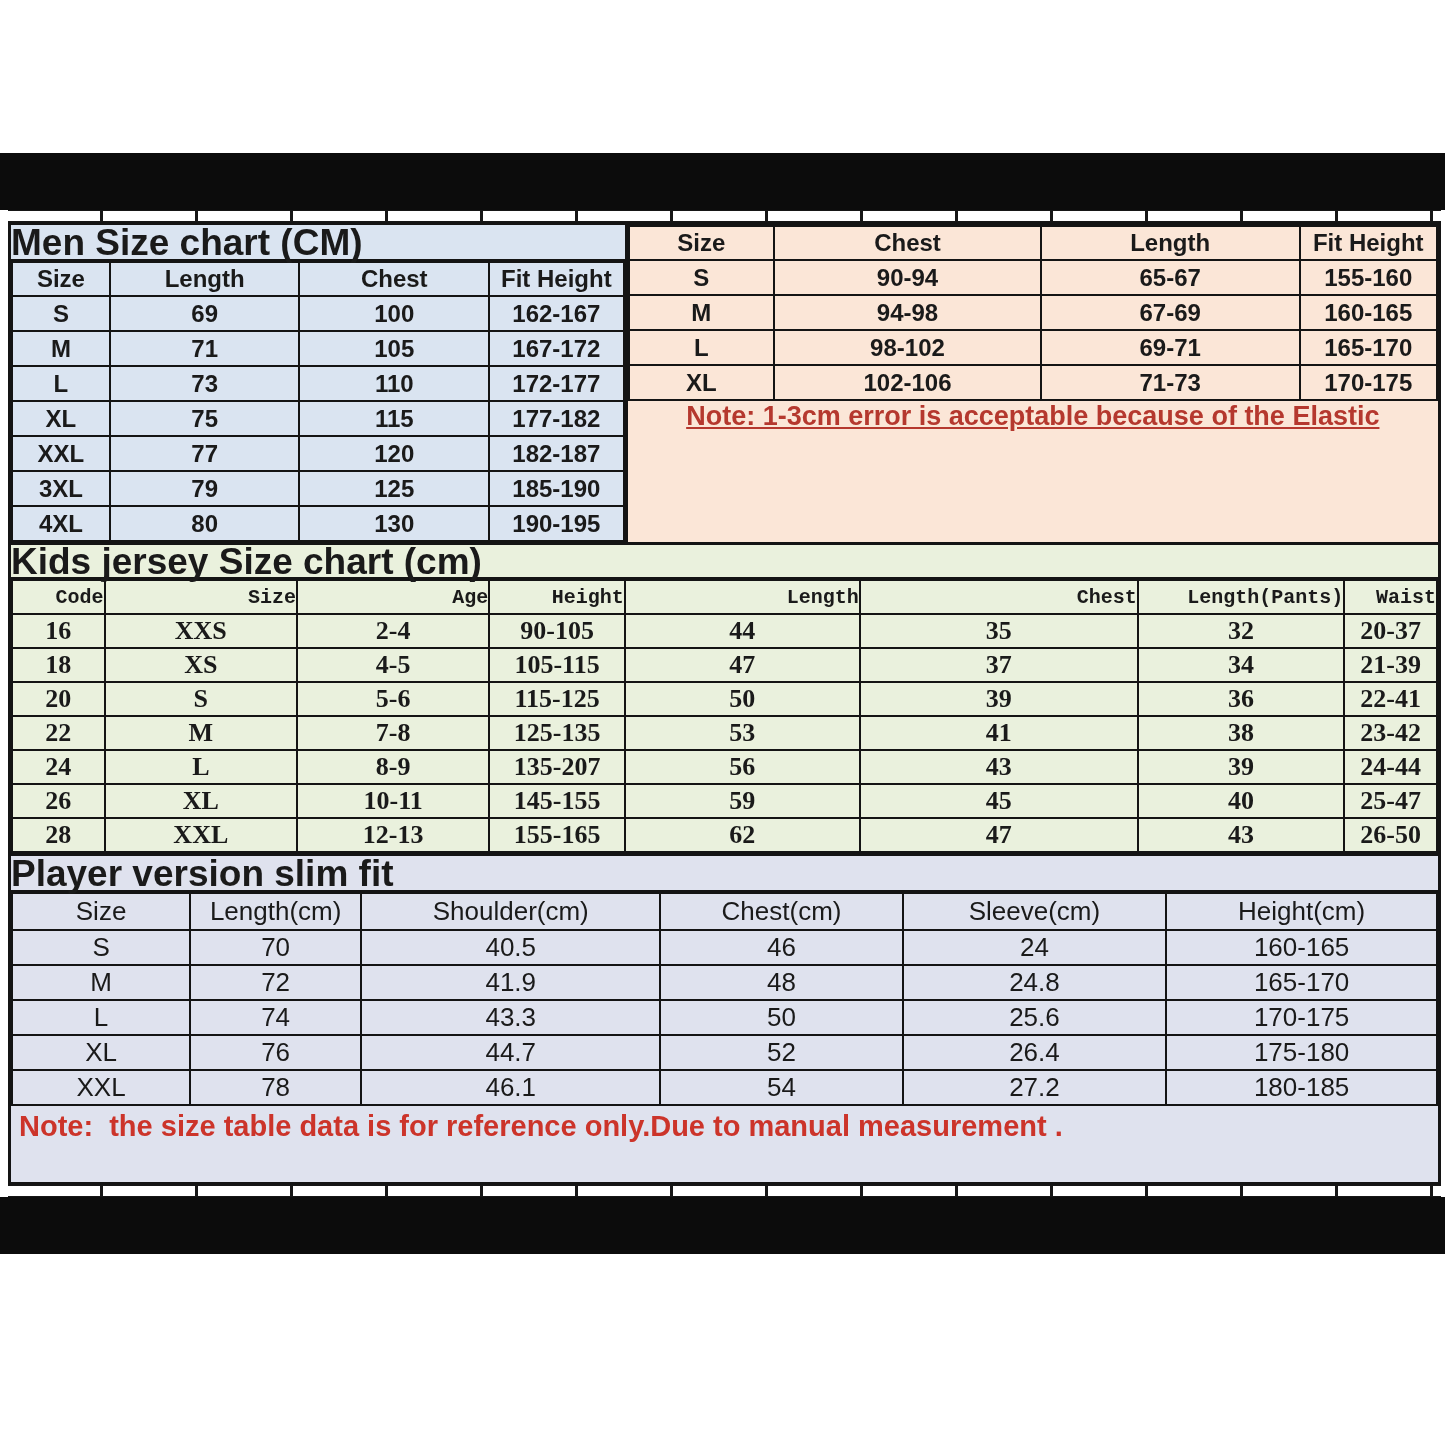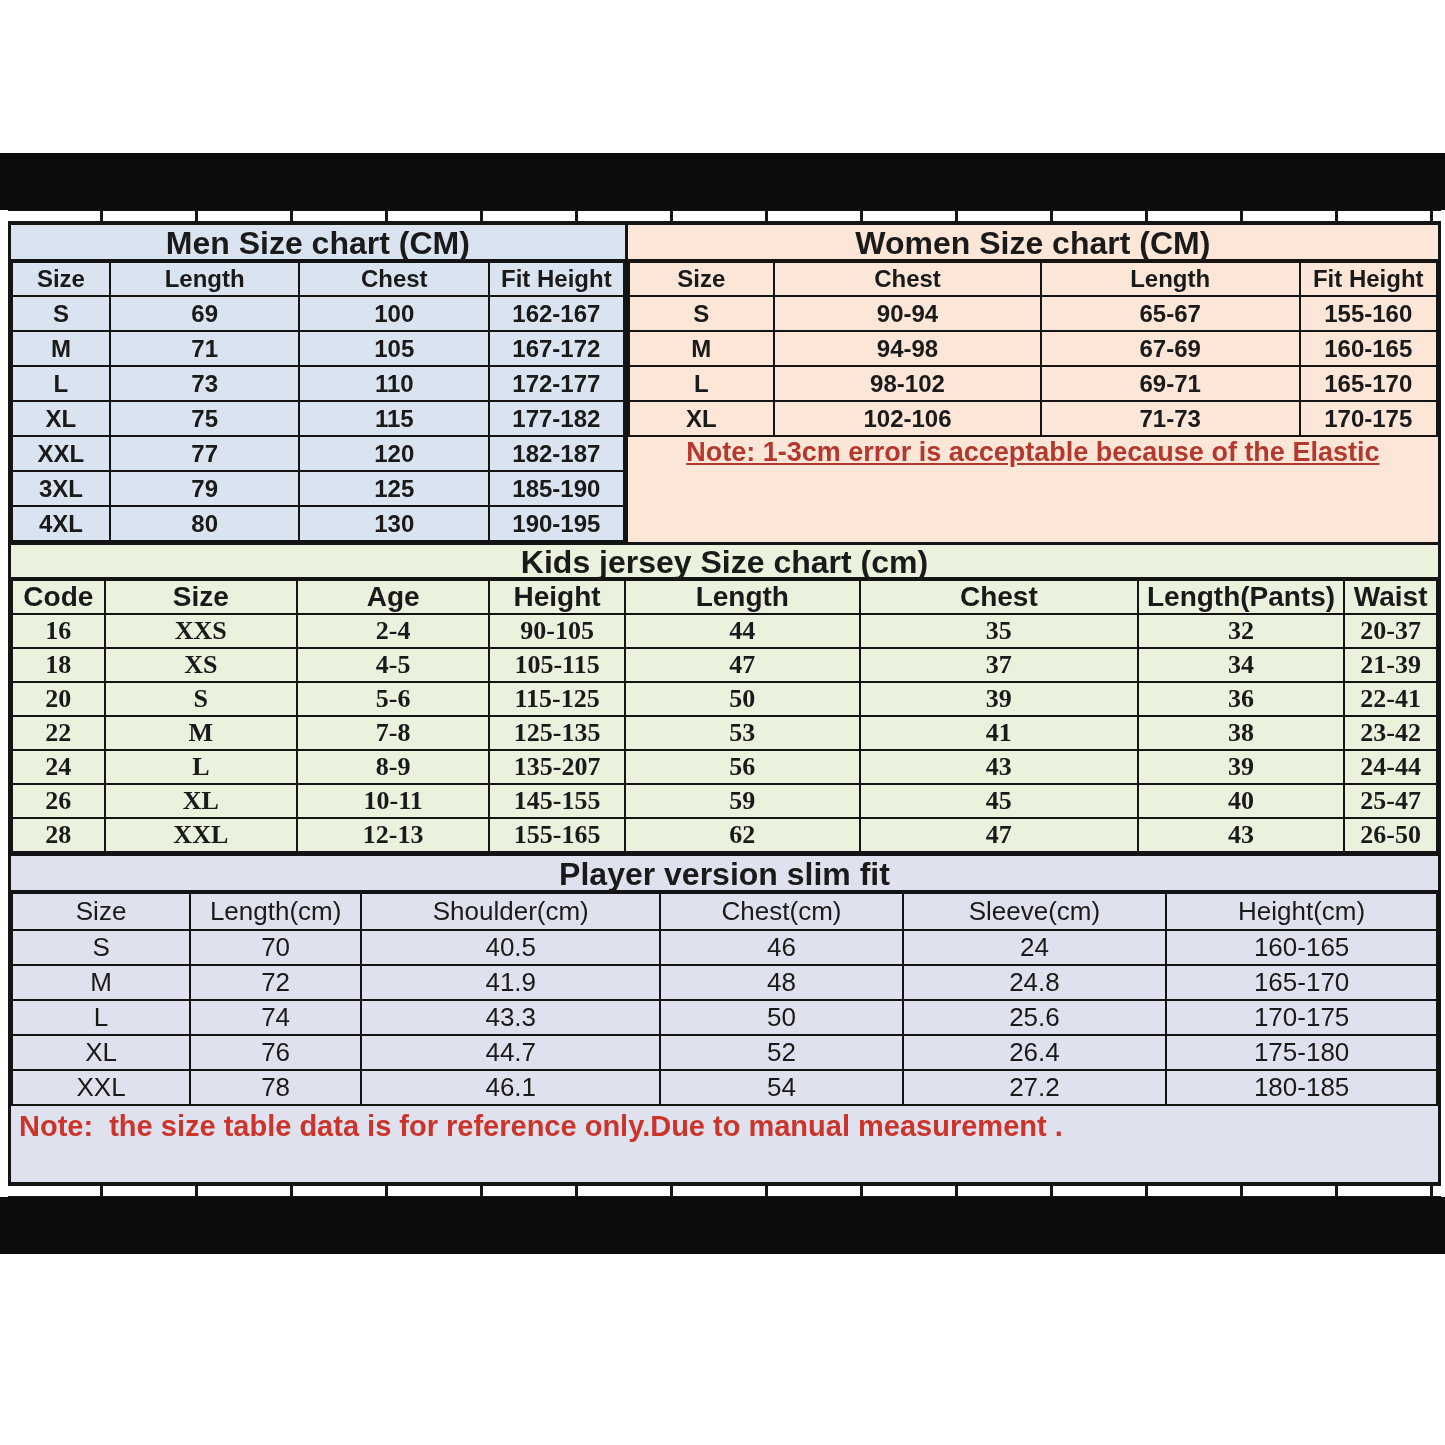--- a/index.html
+++ b/index.html
@@ -13,40 +13,40 @@
     background: repeating-linear-gradient(90deg, #ffffff 0 92px, #161616 92px 95px);
     border-top: 1px solid #161616; border-bottom: 1px solid #161616;
   }
 
   .sheet { margin: 0 4px 0 8px; border: 3px solid var(--border); background: #fff; }
 
   .row-mw { display: flex; border-bottom: 3px solid var(--border); }
   .sec-men   { width: 43%; background: var(--men-bg); }
   .sec-women { width: 57%; background: var(--women-bg); border-left: 3px solid var(--border); }
 
-  .title { text-align: center; font-weight: bold; font-size: 32px; color: #1a1a1a;
+  .title { font-weight: bold; font-size: 37px; color: #1a1a1a;
            height: 36px; line-height: 36px; border-bottom: 2px solid var(--border); }
 
   table.tbl { width: 100%; border-collapse: collapse; table-layout: fixed; }
   table.tbl td { border: 2px solid var(--border); text-align: center; vertical-align: middle;
                  color: #1a1a1a; overflow: hidden; white-space: nowrap; }
 
   .mw-tbl td { font-size: 24px; font-weight: bold; }
   .mw-tbl tr { height: 35px; }
   .mw-tbl tr.hdr { height: 34px; }
 
   .women-note { height: 105px; display: flex; align-items: flex-start; justify-content: center; }
   .women-note span { color: var(--note-red); font-size: 27px; font-weight: bold;
                      text-decoration: underline; }
 
   .sec-kids { background: var(--kids-bg); border-bottom: 3px solid var(--border); }
   .sec-kids .title { height: 34px; line-height: 34px; }
   .kids-tbl tr { height: 34px; }
   .kids-tbl td { font-family: "Liberation Serif", serif; font-weight: bold; font-size: 26px; }
-  .kids-tbl tr.hdr td { font-family: Liberation Sans, sans-serif; font-size: 28px; }
+  .kids-tbl tr.hdr td { font-family: Liberation Mono, monospace; font-size: 20px; text-align: right; }
   .kids-note { height: 38px; display: flex; align-items: center; justify-content: center;
                font-family: "Liberation Serif", serif; font-weight: bold; font-size: 27px;
                color: var(--note-red); }
 
   .sec-player { background: var(--player-bg); }
   .player-tbl tr { height: 35px; }
   .player-tbl tr.hdr { height: 37px; }
   .player-tbl td { font-size: 26px; font-weight: normal; }
   .footer-note { height: 76px; padding: 2px 0 0 8px; color: var(--footer-red);
                  font-weight: bold; font-size: 29px; line-height: 1.25; }
@@ -119,21 +119,20 @@
                 <td>4XL</td>
                 <td>80</td>
                 <td>130</td>
                 <td>190-195</td>
               </tr>
             </tbody>
           </table>
       </section>
 
       <section class="sec-women">
-        <div class="title">Women Size chart (CM)</div>
         <table class="tbl mw-tbl">
           <colgroup>
             <col style="width:18%">
               <col style="width:33%">
               <col style="width:32%">
               <col style="width:17%">
           </colgroup>
         <tbody>
               <tr class="hdr">
                 <td>Size</td>

